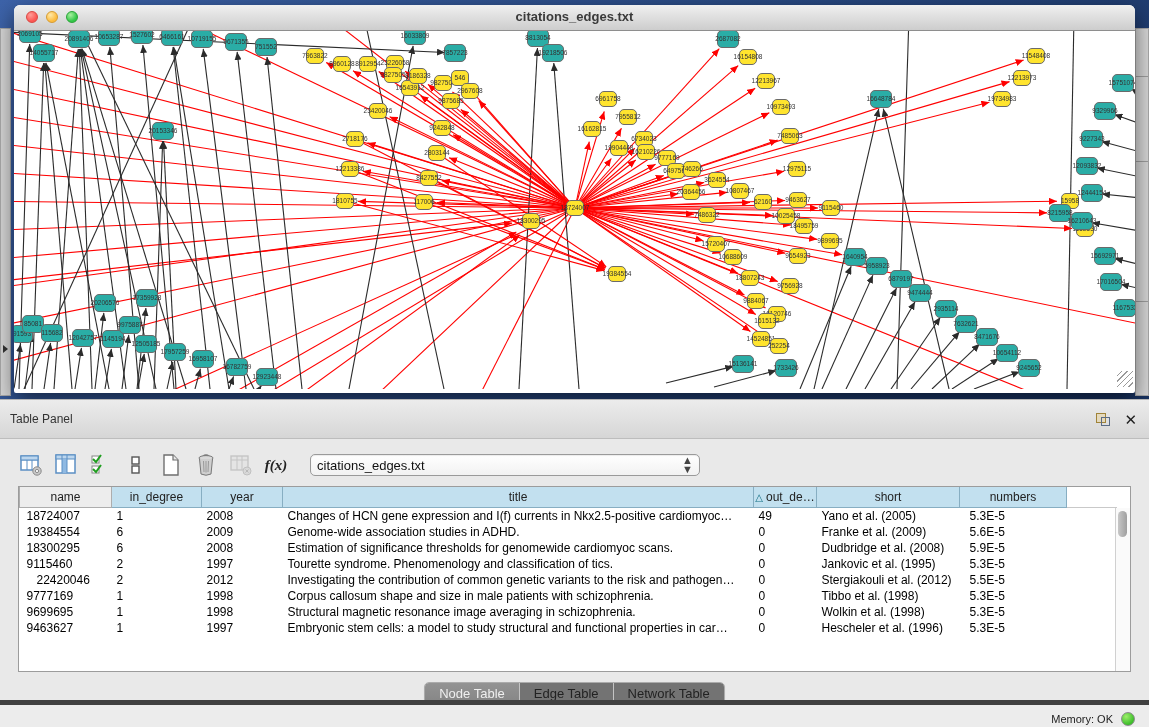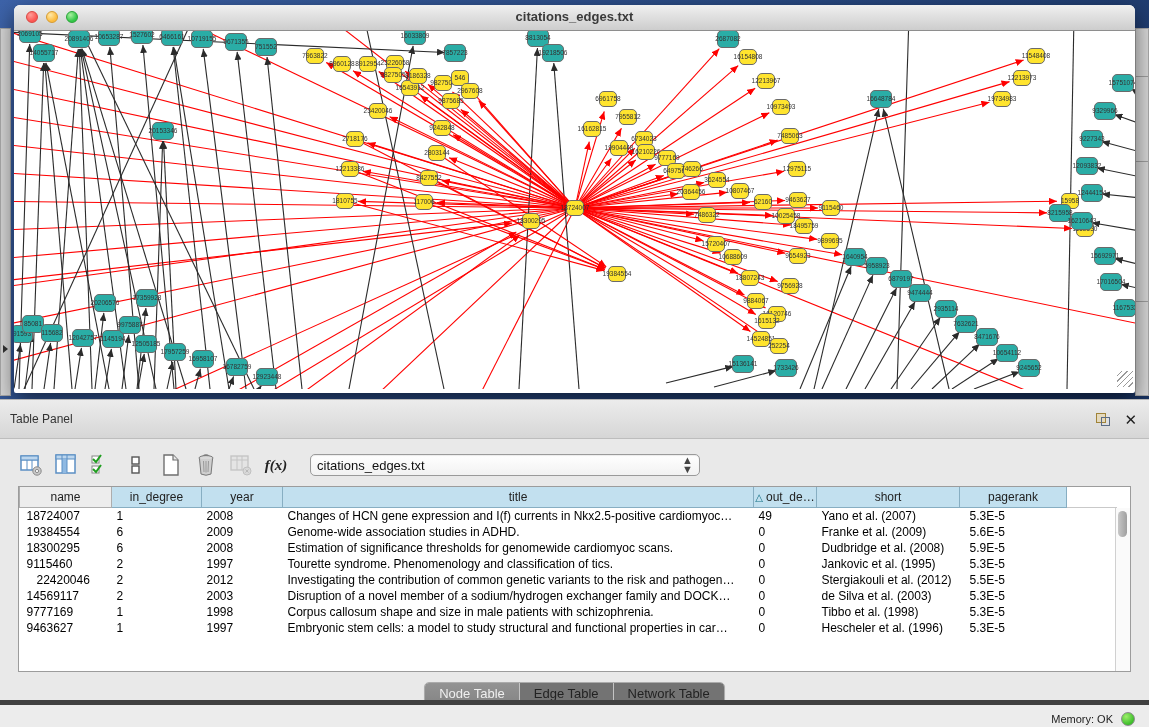--- a/index.html
+++ b/index.html
@@ -607,32 +607,32 @@
             <col style="width: 50px;">
           </colgroup>
         <thead>
             <tr id="thead-row">
               <th class="col-name">name</th>
               <th>in_degree</th>
               <th>year</th>
               <th>title</th>
               <th><span class="sort-tri">△</span>out_de…</th>
               <th>short</th>
-              <th>pagerank</th>
+              <th>numbers</th>
               <th class="col-fill"></th>
             </tr>
           </thead>
         <tbody id="tbody">
             <tr>
               <td style="padding-left: 7px;">18724007</td>
               <td>1</td>
               <td>2008</td>
               <td>Changes of HCN gene expression and I(f) currents in Nkx2.5-positive cardiomyoc…</td>
               <td>49</td>
-              <td>Yano et al. (2007)</td>
+              <td>Yano et al. (2005)</td>
               <td style="padding-left: 10px;">5.3E-5</td>
               <td></td>
             </tr>
             <tr>
               <td style="padding-left: 7px;">19384554</td>
               <td>6</td>
               <td>2009</td>
               <td>Genome-wide association studies in ADHD.</td>
               <td>0</td>
               <td>Franke et al. (2009)</td>
@@ -663,36 +663,36 @@
               <td style="padding-left: 17px;">22420046</td>
               <td>2</td>
               <td>2012</td>
               <td>Investigating the contribution of common genetic variants to the risk and pathogen…</td>
               <td>0</td>
               <td>Stergiakouli et al. (2012)</td>
               <td style="padding-left: 10px;">5.5E-5</td>
               <td></td>
             </tr>
             <tr>
-              <td style="padding-left: 7px;">14569117</td>
-              <td>2</td>
-              <td>2003</td>
-              <td>Disruption of a novel member of a sodium/hydrogen exchanger family and DOCK…</td>
-              <td>0</td>
-              <td>de Silva et al. (2003)</td>
-              <td style="padding-left: 10px;">5.3E-5</td>
-              <td></td>
-            </tr>
-            <tr>
               <td style="padding-left: 7px;">9777169</td>
               <td>1</td>
               <td>1998</td>
               <td>Corpus callosum shape and size in male patients with schizophrenia.</td>
               <td>0</td>
               <td>Tibbo et al. (1998)</td>
+              <td style="padding-left: 10px;">5.3E-5</td>
+              <td></td>
+            </tr>
+            <tr>
+              <td style="padding-left: 7px;">9699695</td>
+              <td>1</td>
+              <td>1998</td>
+              <td>Structural magnetic resonance image averaging in schizophrenia.</td>
+              <td>0</td>
+              <td>Wolkin et al. (1998)</td>
               <td style="padding-left: 10px;">5.3E-5</td>
               <td></td>
             </tr>
             <tr>
               <td style="padding-left: 7px;">9463627</td>
               <td>1</td>
               <td>1997</td>
               <td>Embryonic stem cells: a model to study structural and functional properties in car…</td>
               <td>0</td>
               <td>Hescheler et al. (1996)</td>

